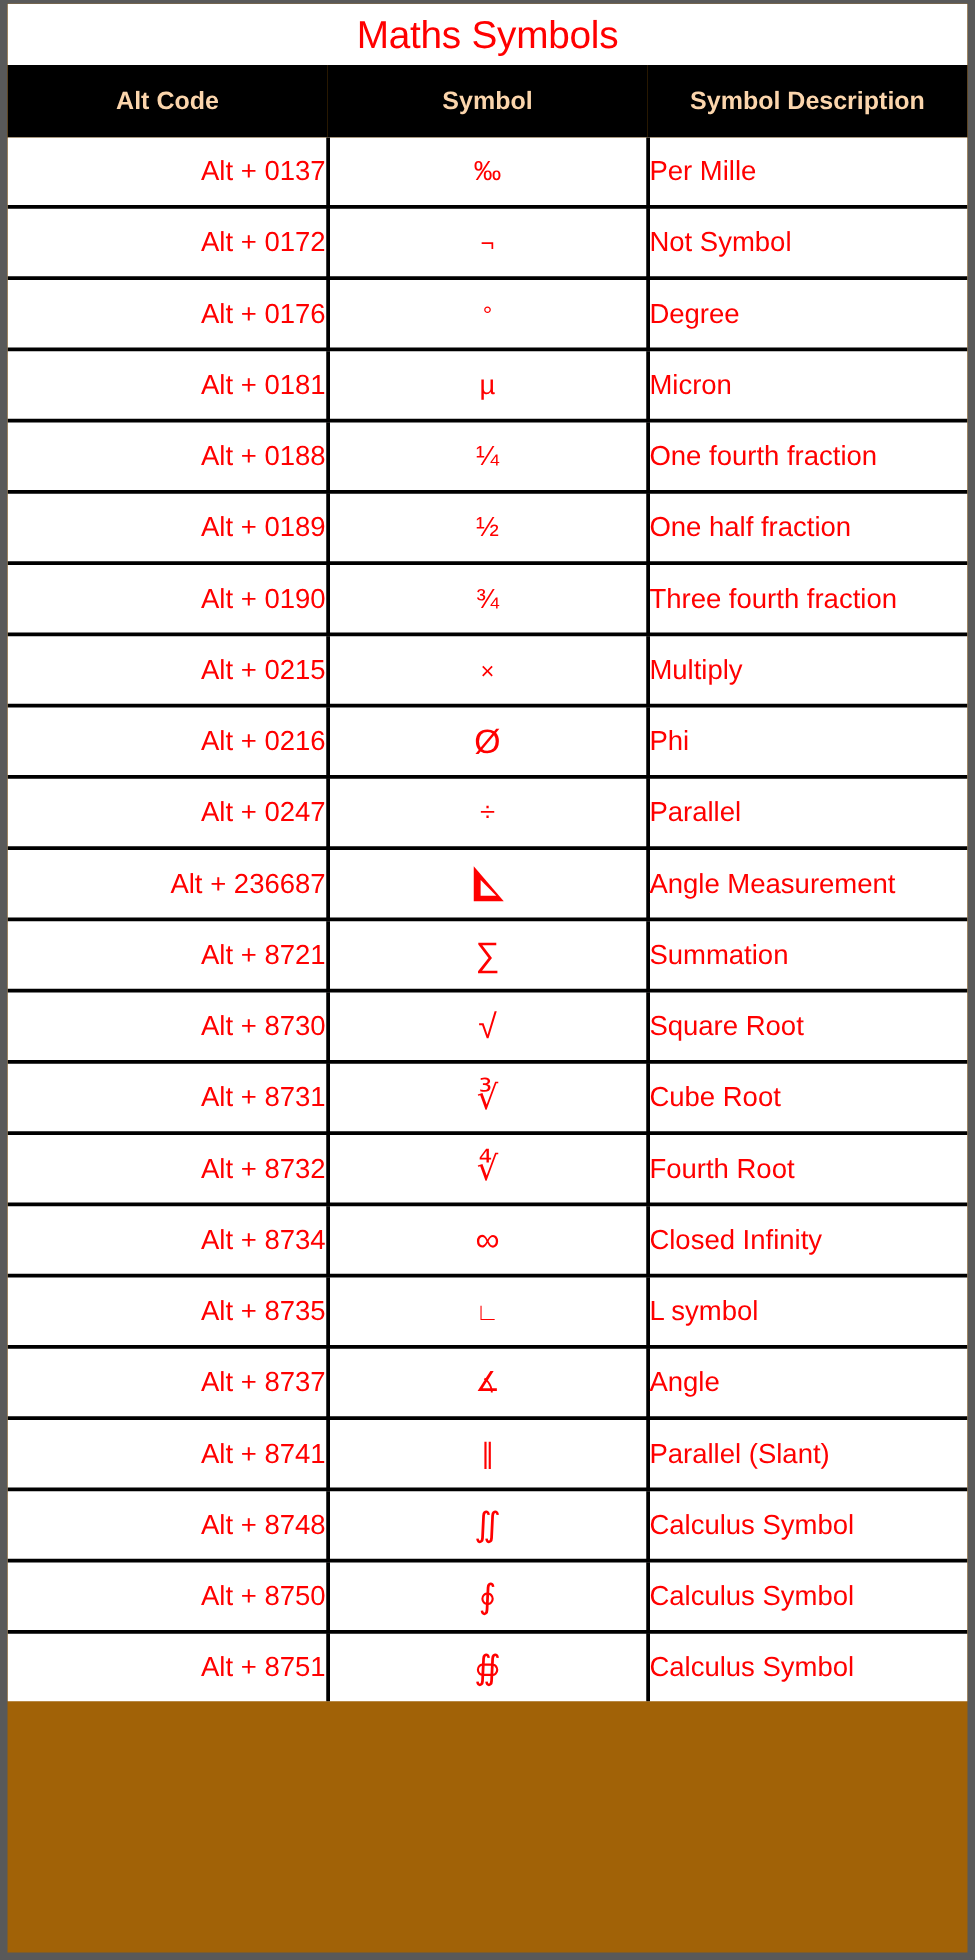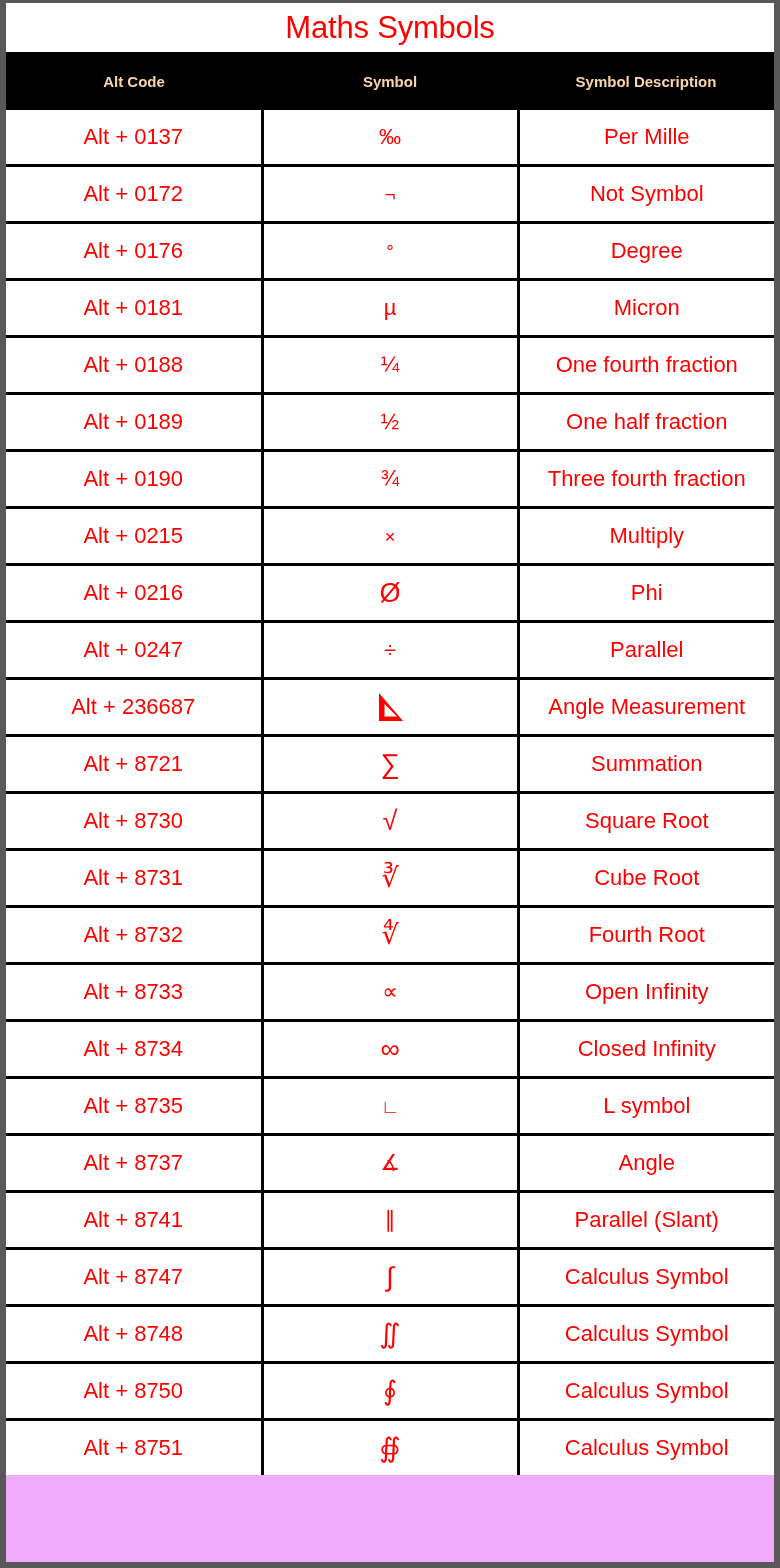--- a/index.html
+++ b/index.html
@@ -15,21 +15,21 @@
   }
 
   .frame {
     box-sizing: border-box;
     width: 780px;
     height: 1568px;
     border-left: 6px solid #595959;
     border-right: 6px solid #595959;
     border-top: 3px solid #595959;
     border-bottom: 6px solid #595959;
-    background: #f0abfc;
+    background: #a16207;
     overflow: hidden;
   }
 
   table.symbols {
     border-collapse: collapse;
     width: 768px;
     table-layout: fixed;
   }
 
   
@@ -45,21 +45,21 @@
     padding: 0;
     border: none;
     line-height: 1;
   }
 
   
   tr.header-row th {
     height: 58px;
     background: #000000;
     color: #FBD5AC;
-    font-size: 15px;
+    font-size: 20px;
     font-weight: 700;
     text-align: center;
     vertical-align: middle;
     padding: 0;
     border: none;
     line-height: 1;
   }
 
   
   tr.data-row td {
@@ -72,31 +72,31 @@
     vertical-align: middle;
     border-bottom: 3px solid #000000;
     border-right: 3px solid #000000;
     line-height: 1;
   }
   tr.data-row td:last-child { border-right: none; }
   tr.data-row:last-child td { border-bottom: none; }
 
   td.col-code {
     width: 222px;
-    text-align: center;
+    text-align: right;
     padding-left: 8px;
   }
   td.col-symbol {
     width: 185px;
     text-align: center;
     font-size: 24px;
   }
   td.col-desc {
     width: 358px;
-    text-align: center;
+    text-align: left;
     padding-left: 10px;
   }
 
   
   th.h-code { width: 222px; }
   th.h-symbol { width: 185px; }
   th.h-desc { width: 358px; }
 
   .sym {
     display: inline-block;
@@ -200,50 +200,40 @@
           <td class="col-code">Alt + 8731</td>
           <td class="col-symbol"><span class="sym big">∛</span></td>
           <td class="col-desc">Cube Root</td>
         </tr>
         <tr class="data-row">
           <td class="col-code">Alt + 8732</td>
           <td class="col-symbol"><span class="sym big">∜</span></td>
           <td class="col-desc">Fourth Root</td>
         </tr>
         <tr class="data-row">
-          <td class="col-code">Alt + 8733</td>
-          <td class="col-symbol"><span class="sym">∝</span></td>
-          <td class="col-desc">Open Infinity</td>
-        </tr>
-        <tr class="data-row">
           <td class="col-code">Alt + 8734</td>
           <td class="col-symbol"><span class="sym big">∞</span></td>
           <td class="col-desc">Closed Infinity</td>
         </tr>
         <tr class="data-row">
           <td class="col-code">Alt + 8735</td>
           <td class="col-symbol"><span class="sym small">∟</span></td>
           <td class="col-desc">L symbol</td>
         </tr>
         <tr class="data-row">
           <td class="col-code">Alt + 8737</td>
           <td class="col-symbol"><span class="sym">∡</span></td>
           <td class="col-desc">Angle</td>
         </tr>
         <tr class="data-row">
           <td class="col-code">Alt + 8741</td>
           <td class="col-symbol"><span class="sym">∥</span></td>
           <td class="col-desc">Parallel (Slant)</td>
         </tr>
         <tr class="data-row">
-          <td class="col-code">Alt + 8747</td>
-          <td class="col-symbol"><span class="sym big">∫</span></td>
-          <td class="col-desc">Calculus Symbol</td>
-        </tr>
-        <tr class="data-row">
           <td class="col-code">Alt + 8748</td>
           <td class="col-symbol"><span class="sym big">∬</span></td>
           <td class="col-desc">Calculus Symbol</td>
         </tr>
         <tr class="data-row">
           <td class="col-code">Alt + 8750</td>
           <td class="col-symbol"><span class="sym big">∮</span></td>
           <td class="col-desc">Calculus Symbol</td>
         </tr>
         <tr class="data-row">

